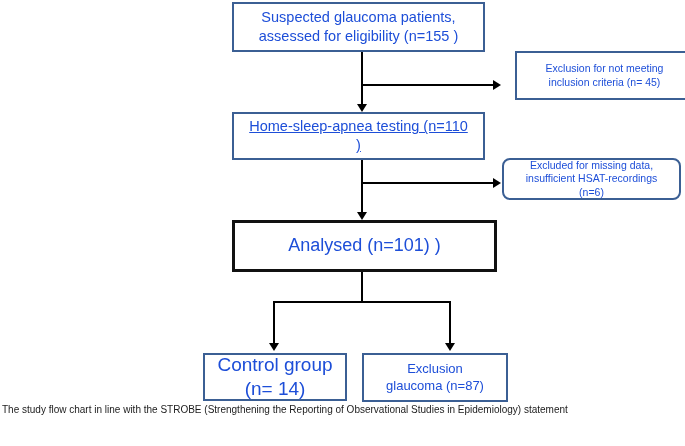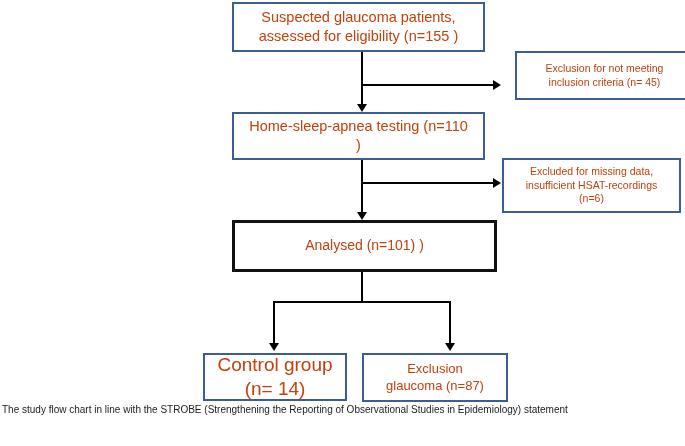--- a/index.html
+++ b/index.html
@@ -18,21 +18,21 @@
     background: #ffffff;
     overflow: hidden;
   }
   .node {
     position: absolute;
     box-sizing: border-box;
     display: flex;
     align-items: center;
     justify-content: center;
     text-align: center;
-    color: #c2410c;
+    color: #1d4ed8;
     background: #ffffff;
   }
   .node-blue {
     border: 2px solid #3b5f94;
   }
   .node-black {
     border: 3px solid #111111;
   }
   .node span {
     display: block;
@@ -46,28 +46,30 @@
     font-size: 14.5px;
   }
   #node-exclusion-inclusion-criteria {
     left: 502px; top: 51px; width: 179px; height: 49px;
     font-size: 10.5px;
     margin-left: 13px;
   }
   #node-hsat {
     left: 232px; top: 112px; width: 253px; height: 48px;
     font-size: 14.5px;
+    text-decoration: underline;
   }
   #node-excluded-missing-data {
-    left: 502px; top: 158px; width: 179px; height: 55px;
+    left: 502px; top: 158px; width: 179px; height: 42px;
     font-size: 10.5px;
+    border-radius: 8px;
   }
   #node-analysed {
     left: 232px; top: 220px; width: 265px; height: 52px;
-    font-size: 14px;
+    font-size: 18px;
   }
   #node-control-group {
     left: 203px; top: 353px; width: 144px; height: 48px;
     font-size: 19px;
   }
   #node-confirmed-glaucoma {
     left: 362px; top: 353px; width: 146px; height: 49px;
     font-size: 13px;
   }
 

